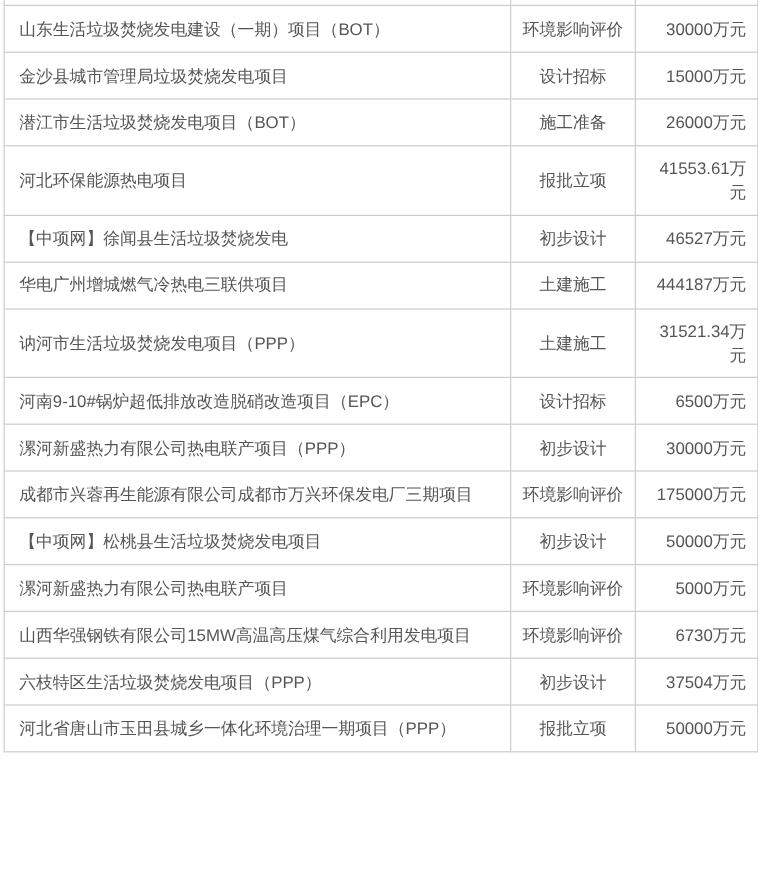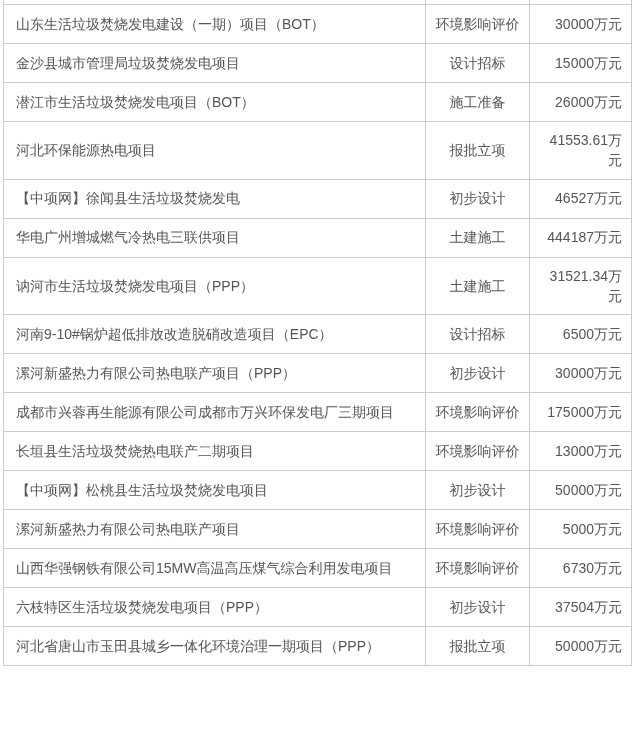--- a/index.html
+++ b/index.html
@@ -113,25 +113,20 @@
     <td class="name-cell">漯河新盛热力有限公司热电联产项目（PPP）</td>
     <td class="status-cell">初步设计</td>
     <td class="amount-cell">30000万元</td>
   </tr>
         <tr class="row">
     <td class="name-cell">成都市兴蓉再生能源有限公司成都市万兴环保发电厂三期项目</td>
     <td class="status-cell">环境影响评价</td>
     <td class="amount-cell">175000万元</td>
   </tr>
         <tr class="row">
-    <td class="name-cell">长垣县生活垃圾焚烧热电联产二期项目</td>
-    <td class="status-cell">环境影响评价</td>
-    <td class="amount-cell">13000万元</td>
-  </tr>
-        <tr class="row">
     <td class="name-cell">【中项网】松桃县生活垃圾焚烧发电项目</td>
     <td class="status-cell">初步设计</td>
     <td class="amount-cell">50000万元</td>
   </tr>
         <tr class="row">
     <td class="name-cell">漯河新盛热力有限公司热电联产项目</td>
     <td class="status-cell">环境影响评价</td>
     <td class="amount-cell">5000万元</td>
   </tr>
         <tr class="row">

